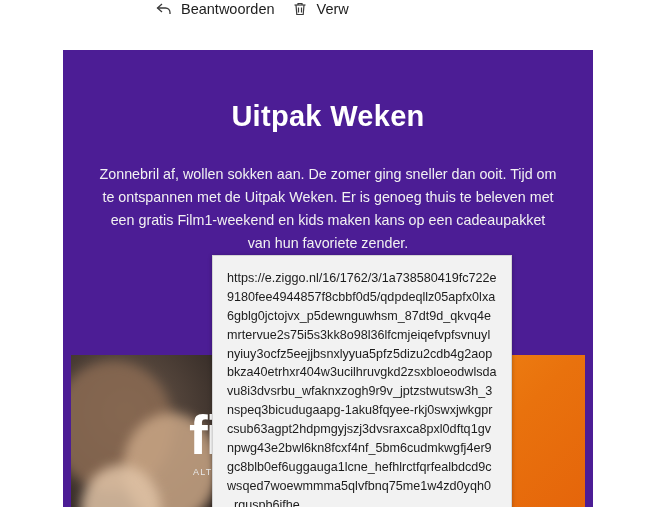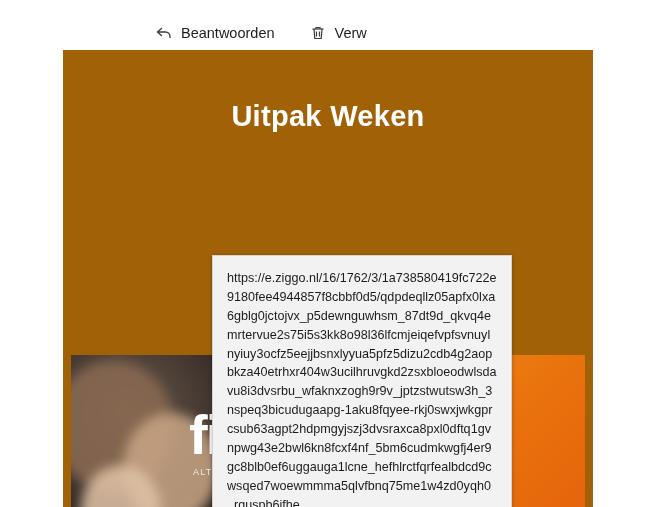--- a/index.html
+++ b/index.html
@@ -9,23 +9,23 @@
     overflow: hidden;
     background: #ffffff;
     font-family: "Liberation Sans", sans-serif;
   }
 
   
   .toolbar {
     height: 42px;
     background: #ffffff;
     display: flex;
-    align-items: flex-end;
+    align-items: flex-start;
     padding-left: 155px;
-    gap: 34px;
+    gap: 16px;
     white-space: nowrap;
   }
   .tb-item {
     display: flex;
     align-items: center;
     gap: 8px;
     font-size: 14.5px;
     color: #1d1d1d;
     cursor: pointer;
   }
@@ -42,21 +42,21 @@
   .mailwrap {
     position: relative;
     width: 656px;
     height: 465px;
   }
   .promo {
     position: absolute;
     left: 63px; top: 8px;
     width: 530px;
     height: 457px;
-    background: #a16207;
+    background: #4c1d95;
     color: #ffffff;
     overflow: hidden;
   }
   .promo-title {
     text-align: center;
     font-size: 29px;
     font-weight: bold;
     letter-spacing: .3px;
     margin: 51px 0 0 0;
     line-height: 1.1;
@@ -219,20 +219,21 @@
     <span class="tb-label">Verw</span>
   </div>
 
 </div>
 
 <div class="mailwrap">
 
   <div class="promo">
 
     <div class="promo-title">Uitpak Weken</div>
+    <div class="promo-copy">Zonnebril af, wollen sokken aan. De zomer ging sneller dan ooit. Tijd om te ontspannen met de Uitpak Weken. Er is genoeg thuis te beleven met een gratis Film1-weekend en kids maken kans op een cadeaupakket van hun favoriete zender.</div>
 
     <div class="cards">
 
       <div class="card card-photo">
         <span class="blob b1"></span>
         <span class="blob b2"></span>
         <span class="blob b3"></span>
         <span class="blob b4"></span>
         <div class="film-mark">film</div>
         <div class="film-sub">ALTIJD EE</div>

